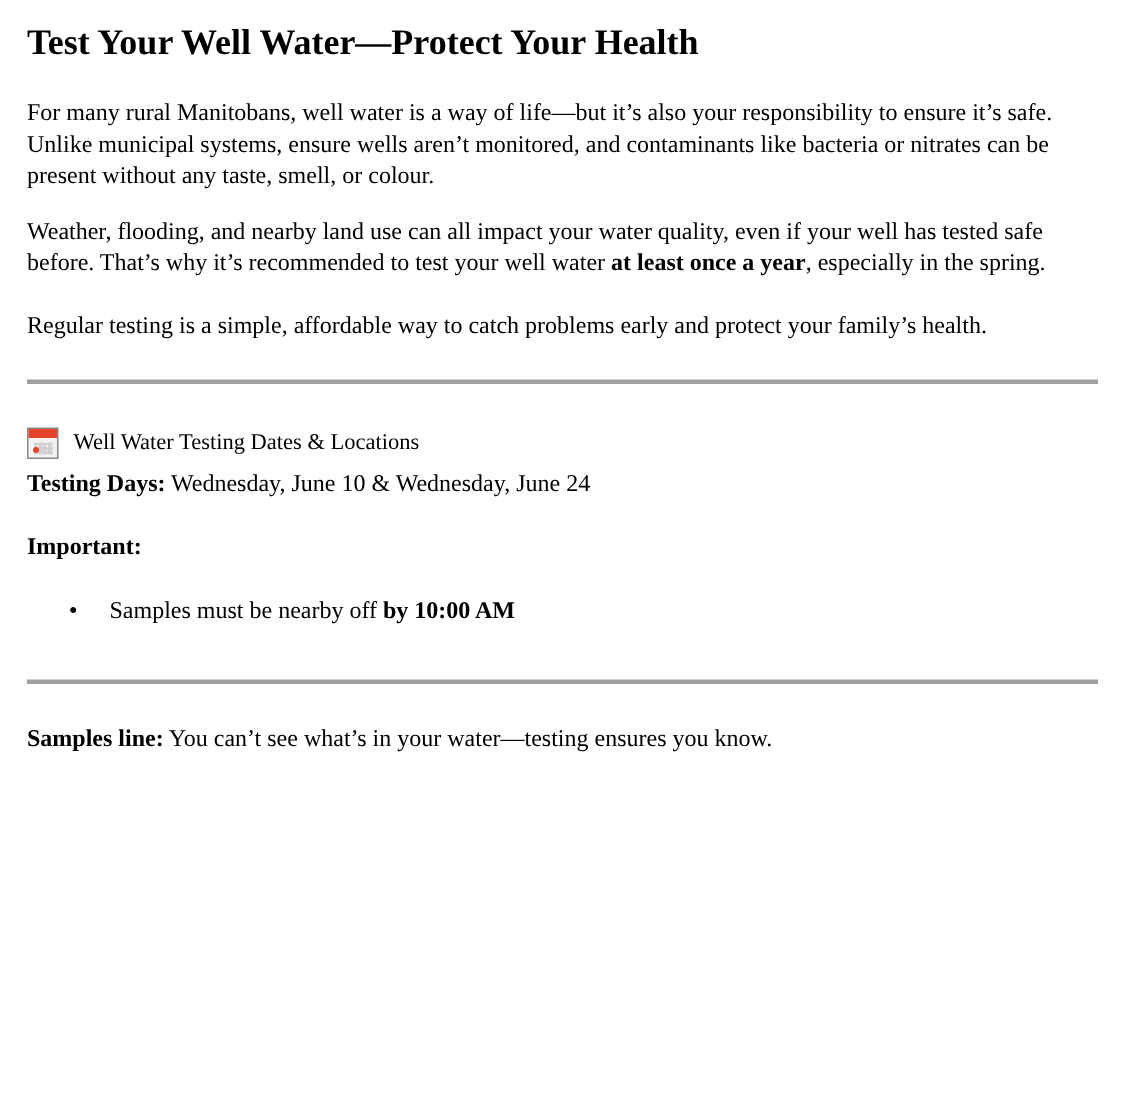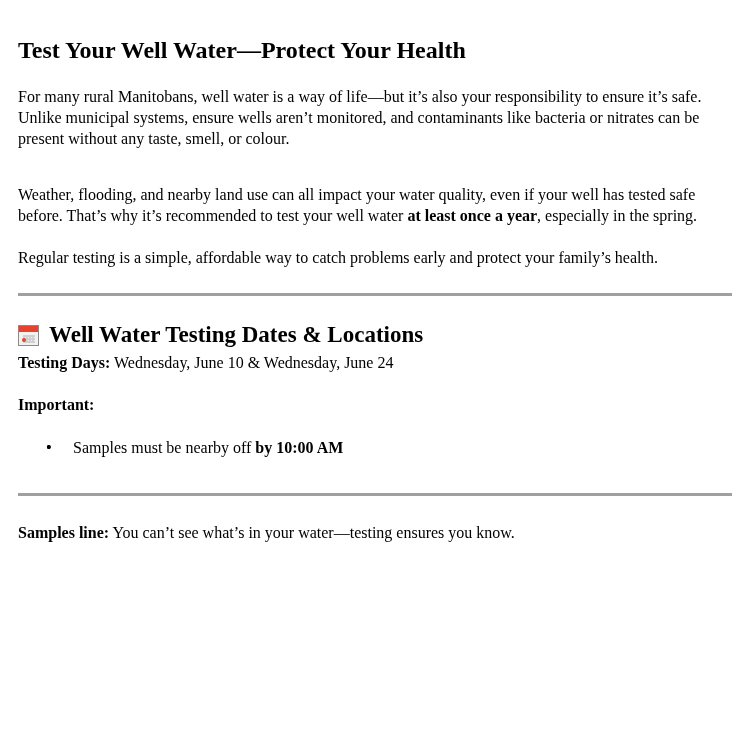--- a/index.html
+++ b/index.html
@@ -10,38 +10,38 @@
       font-family: "Liberation Serif", "DejaVu Serif", serif;
       color: #000;
       font-size: 16px;
       line-height: 21px;
     }
     .page { padding: 0 18px 0 18px; position: relative; }
     h1 {
       font-size: 24px;
       font-weight: bold;
       margin: 0;
-      padding-top: 36px;
+      padding-top: 15px;
       line-height: 28px;
     }
     p { margin: 0; }
     .p1 { margin-top: 22px; }
-    .p2 { margin-top: 35px; }
+    .p2 { margin-top: 16px; }
     .p3 { margin-top: 21px; }
     hr.rule {
       border: 0;
       height: 3px;
       background: #a0a0a0;
       margin: 0;
       width: 714px;
     }
     .hr1 { margin-top: 25px !important; }
     h2 {
-      font-size: 23px;
-      font-weight: bold;
+      font-size: 15px;
+      font-weight: normal;
       margin: 0;
       margin-top: 27px;
       line-height: 24px;
       display: flex;
       align-items: center;
       text-align: center;
     }
     .cal-icon {
       display: inline-block;
       width: 21px;

